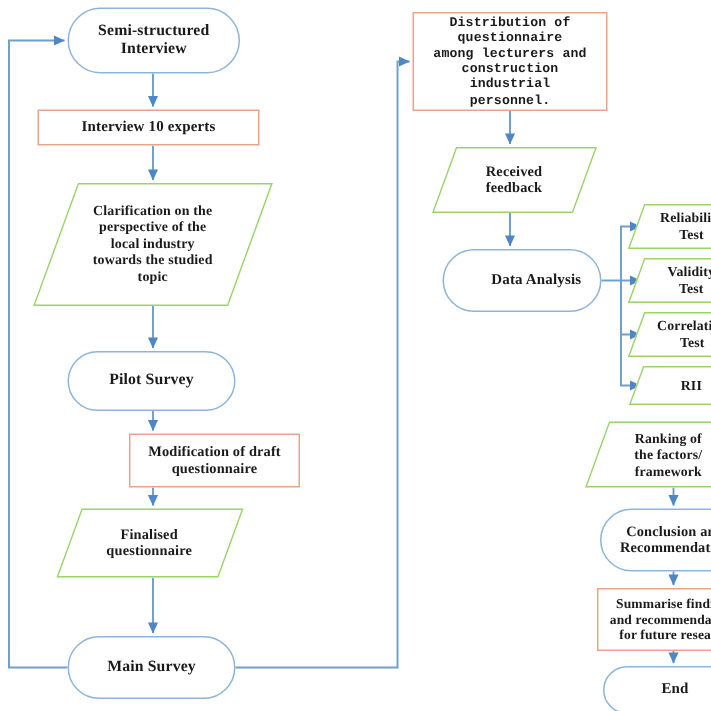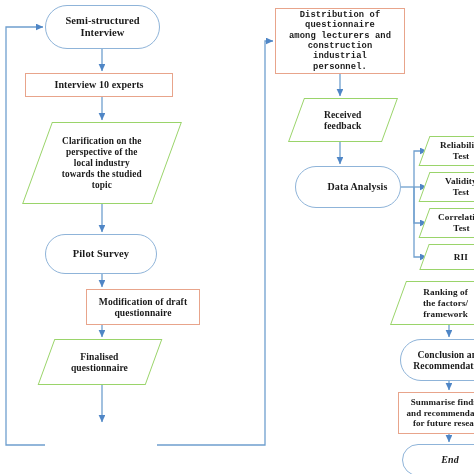--- a/index.html
+++ b/index.html
@@ -110,20 +110,23 @@
   <div class="node rect" style="left:42px;top:289px;width:114px;height:36px;margin-left:44px;">
     <span class="lbl" style="font-size:9.6px;">Modification of draft
 questionnaire</span>
   </div>
 
   <div class="node para" style="left:46px;top:339px;width:108px;height:46px;">
     <span class="lbl" style="font-size:9.6px;">Finalised
 questionnaire</span>
   </div>
 
+  <div class="node stadium" style="left:45px;top:424px;width:112px;height:42px;">
+    <span class="lbl" style="font-size:10.5px;">Main Survey</span>
+  </div>
 
   <div class="node rect" style="left:275px;top:8px;width:130px;height:66px;">
     <span class="lbl" style="font-size:8.8px;font-family:Liberation Mono, monospace;">Distribution of questionnaire
 among lecturers and
 construction industrial
 personnel.</span>
   </div>
 
   <div class="node para" style="left:296px;top:98px;width:94px;height:44px;">
     <span class="lbl" style="font-size:9.6px;">Received
@@ -164,16 +167,16 @@
 Recommendation</span>
   </div>
 
   <div class="node rect" style="left:398px;top:392px;width:104px;height:42px;">
     <span class="lbl" style="font-size:9px;">Summarise findings
 and recommendations
 for future research</span>
   </div>
 
   <div class="node stadium" style="left:402px;top:444px;width:96px;height:32px;">
-    <span class="lbl" style="font-size:10px;font-style:italic;">End</span>
+    <span class="lbl" style="font-size:10px;">End</span>
   </div>
 
 </div>
 
 </body></html>

